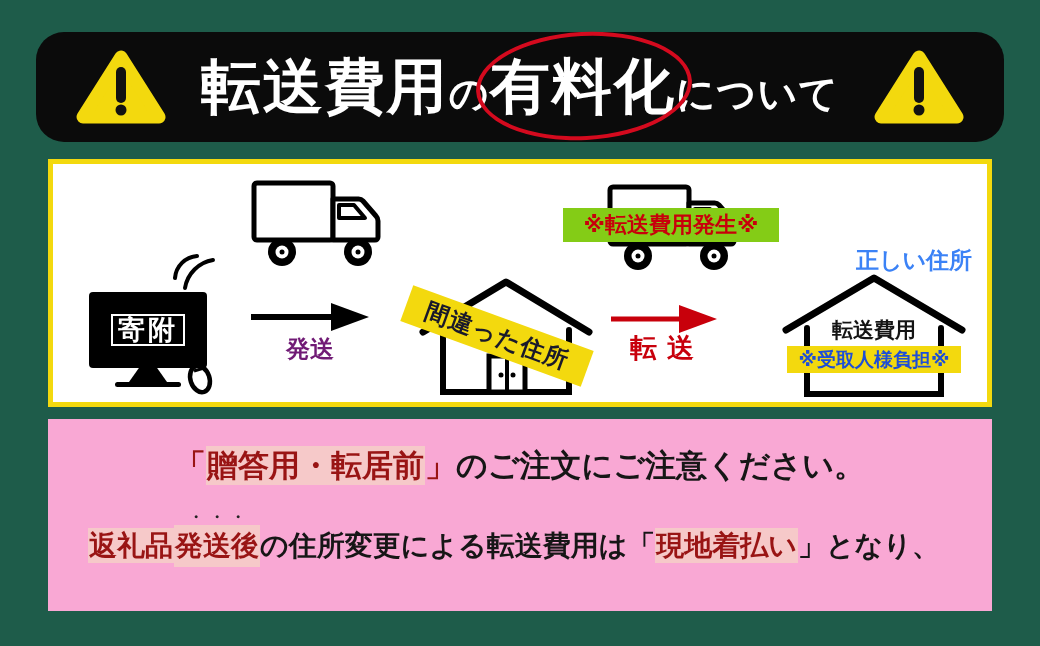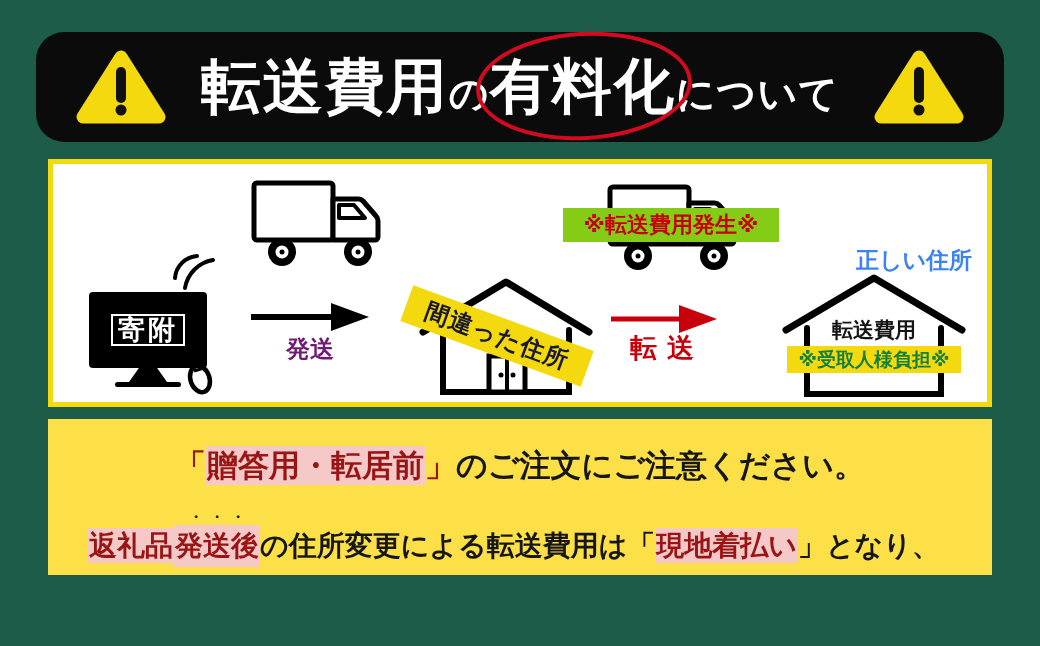--- a/index.html
+++ b/index.html
@@ -68,28 +68,28 @@
   .label-forward { left:552px; top:170px; width:116px; text-align:center; line-height:1.1;
                    color:#c8000b; font-size:27px; font-weight:800; letter-spacing:10px; padding-left:8px; }
 
   .correct-address { left:771px; top:84px; width:180px; text-align:center; line-height:1.1;
                      color:#3b82f6; font-size:23px; font-weight:700; }
   .house2    { left:726px; top:106px; }
   .house-fee-title  { left:726px; top:154px; width:190px; text-align:center; line-height:1.1;
                       font-size:21px; font-weight:700; color:#141414; z-index:2; }
   .house-fee-burden {
     left:734px; top:182px; width:174px; height:27px; z-index:2;
-    background:#f3d90e; color:#15803d; font-size:19px; font-weight:800;
+    background:#f3d90e; color:#1d4ed8; font-size:19px; font-weight:800;
     display:flex; align-items:center; justify-content:center; line-height:1;
   }
 
   
   .notice-panel {
-    position:absolute; left:48px; top:400px; width:944px; height:156px;
-    background:#fde047; padding:26px 40px 0 40px;
+    position:absolute; left:48px; top:400px; width:944px; height:192px;
+    background:#f9a8d4; padding:26px 40px 0 40px;
   }
   .notice-panel p { line-height:1.35; white-space:nowrap; }
   .n-line1 { text-align:center; font-size:31px; }
   .n-line2 { margin-top:38px; font-size:28px; }
   .n-line3 { margin-top:14px; font-size:28px; }
   .plain   { color:#161616; font-weight:600; }
   .bracket { color:#991414; font-weight:800; }
   .em-dark { color:#991414; font-weight:800; background:#f6c9c9; padding:2px 1px; }
   .dot-wrap { position:relative; display:inline-block; }
   .dots {

